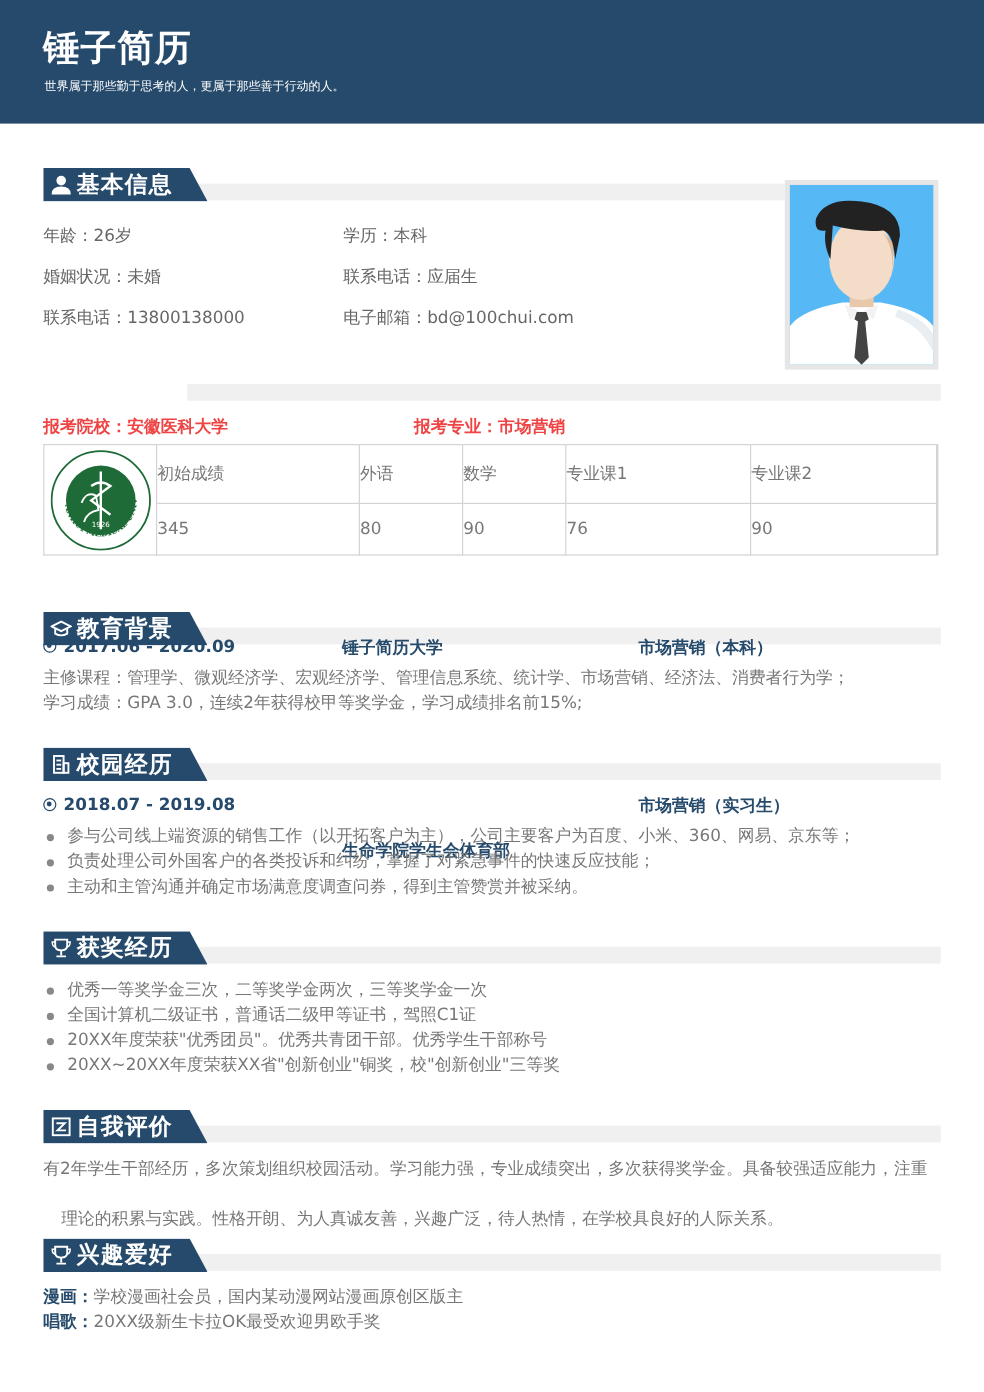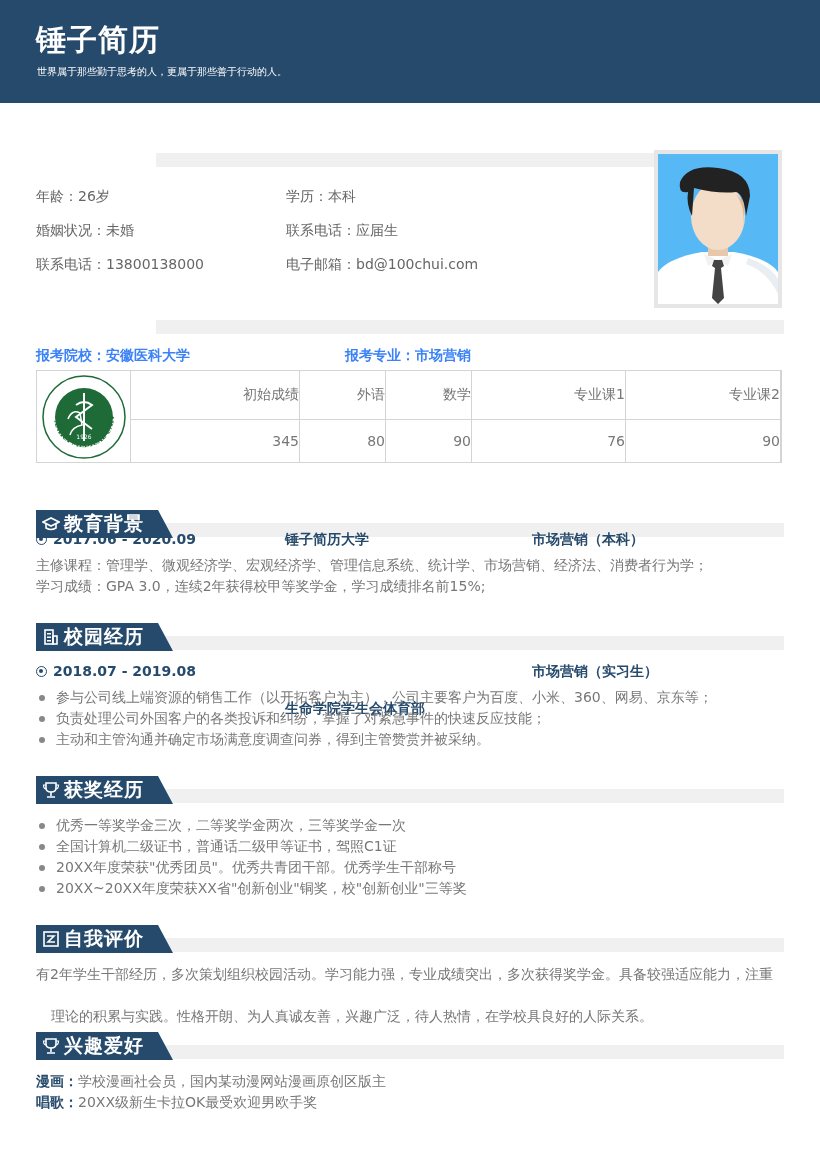--- a/index.html
+++ b/index.html
@@ -15,24 +15,24 @@
   .sec-head .tab { position: absolute; left: 0; top: 0; height: 28px; width: 137px; background: #264a6b;
     clip-path: polygon(0 0, 122px 0, 137px 28px, 0 28px); }
   .sec-head .tab .ico { position: absolute; left: 6px; top: 5px; width: 18px; height: 18px; }
   .sec-head .tab .lbl { position: absolute; left: 28px; top: 1px; font-size: 19px; font-weight: bold; color: #fff; letter-spacing: 1px; }
 
   .info-cell { position: absolute; font-size: 14px; color: #666; }
 
   .photo { position: absolute; left: 654px; top: 150px; width: 128px; height: 158px; background: #e6e6e6; padding: 4px; }
   .photo svg { display: block; width: 120px; height: 150px; }
 
-  .apply-line { position: absolute; top: 347px; font-size: 14px; font-weight: bold; color: #3b82f6; }
+  .apply-line { position: absolute; top: 347px; font-size: 14px; font-weight: bold; color: #ef4444; }
 
   table.scores { position: absolute; left: 36px; top: 370px; width: 746px; height: 93px; border-collapse: collapse; border: 1px solid #d4d4d4; border-right: 2px solid #d4d4d4; }
-  table.scores td { border: 1px solid #d4d4d4; text-align: right; font-size: 14px; color: #777; }
+  table.scores td { border: 1px solid #d4d4d4; text-align: left; font-size: 14px; color: #777; }
   table.scores td.logo { width: 94px; }
 
   .row-bold { position: absolute; font-size: 14px; font-weight: bold; color: #264a6b; }
   .dot-ring { display: inline-block; width: 11px; height: 11px; border: 1.5px solid #264a6b; border-radius: 50%; position: relative; vertical-align: -1px; margin-right: 6px; }
   .dot-ring::after { content: ""; position: absolute; left: 2px; top: 2px; width: 4px; height: 4px; border-radius: 50%; background: #264a6b; }
 
   .para { position: absolute; left: 36px; font-size: 14px; color: #777; line-height: 21px; }
   ul.bul { position: absolute; left: 36px; list-style: none; font-size: 14px; color: #777; line-height: 21px; }
   ul.bul li { position: relative; padding-left: 20px; }
   ul.bul li::before { content: ""; position: absolute; left: 3px; top: 8px; width: 6px; height: 6px; border-radius: 50%; background: #888; }
@@ -41,20 +41,27 @@
 </head>
 <body>
 
 <div class="header">
   <div class="title">锤子简历</div>
   <div class="motto">世界属于那些勤于思考的人，更属于那些善于行动的人。</div>
 </div>
 
 <div class="sec-head" style="top:140px; width:618px;">
   <div class="strip"></div>
+  <div class="tab">
+    <svg class="ico" viewBox="0 0 18 18">
+        <circle cx="9" cy="5.5" r="4" fill="#fff"></circle>
+        <path d="M1 17 Q1 10.5 9 10.5 Q17 10.5 17 17 Z" fill="#fff"></path>
+      </svg>
+    <span class="lbl">基本信息</span>
+  </div>
 </div>
 <div class="info-cell" style="left:36px; top:188px;">年龄：26岁</div>
 <div class="info-cell" style="left:286px; top:188px;">学历：本科</div>
 <div class="info-cell" style="left:36px; top:222px;">婚姻状况：未婚</div>
 <div class="info-cell" style="left:286px; top:222px;">联系电话：应届生</div>
 <div class="info-cell" style="left:36px; top:256px;">联系电话：13800138000</div>
 <div class="info-cell" style="left:286px; top:256px;">电子邮箱：bd@100chui.com</div>
 
 <div class="photo">
   <svg viewBox="0 0 120 150">

